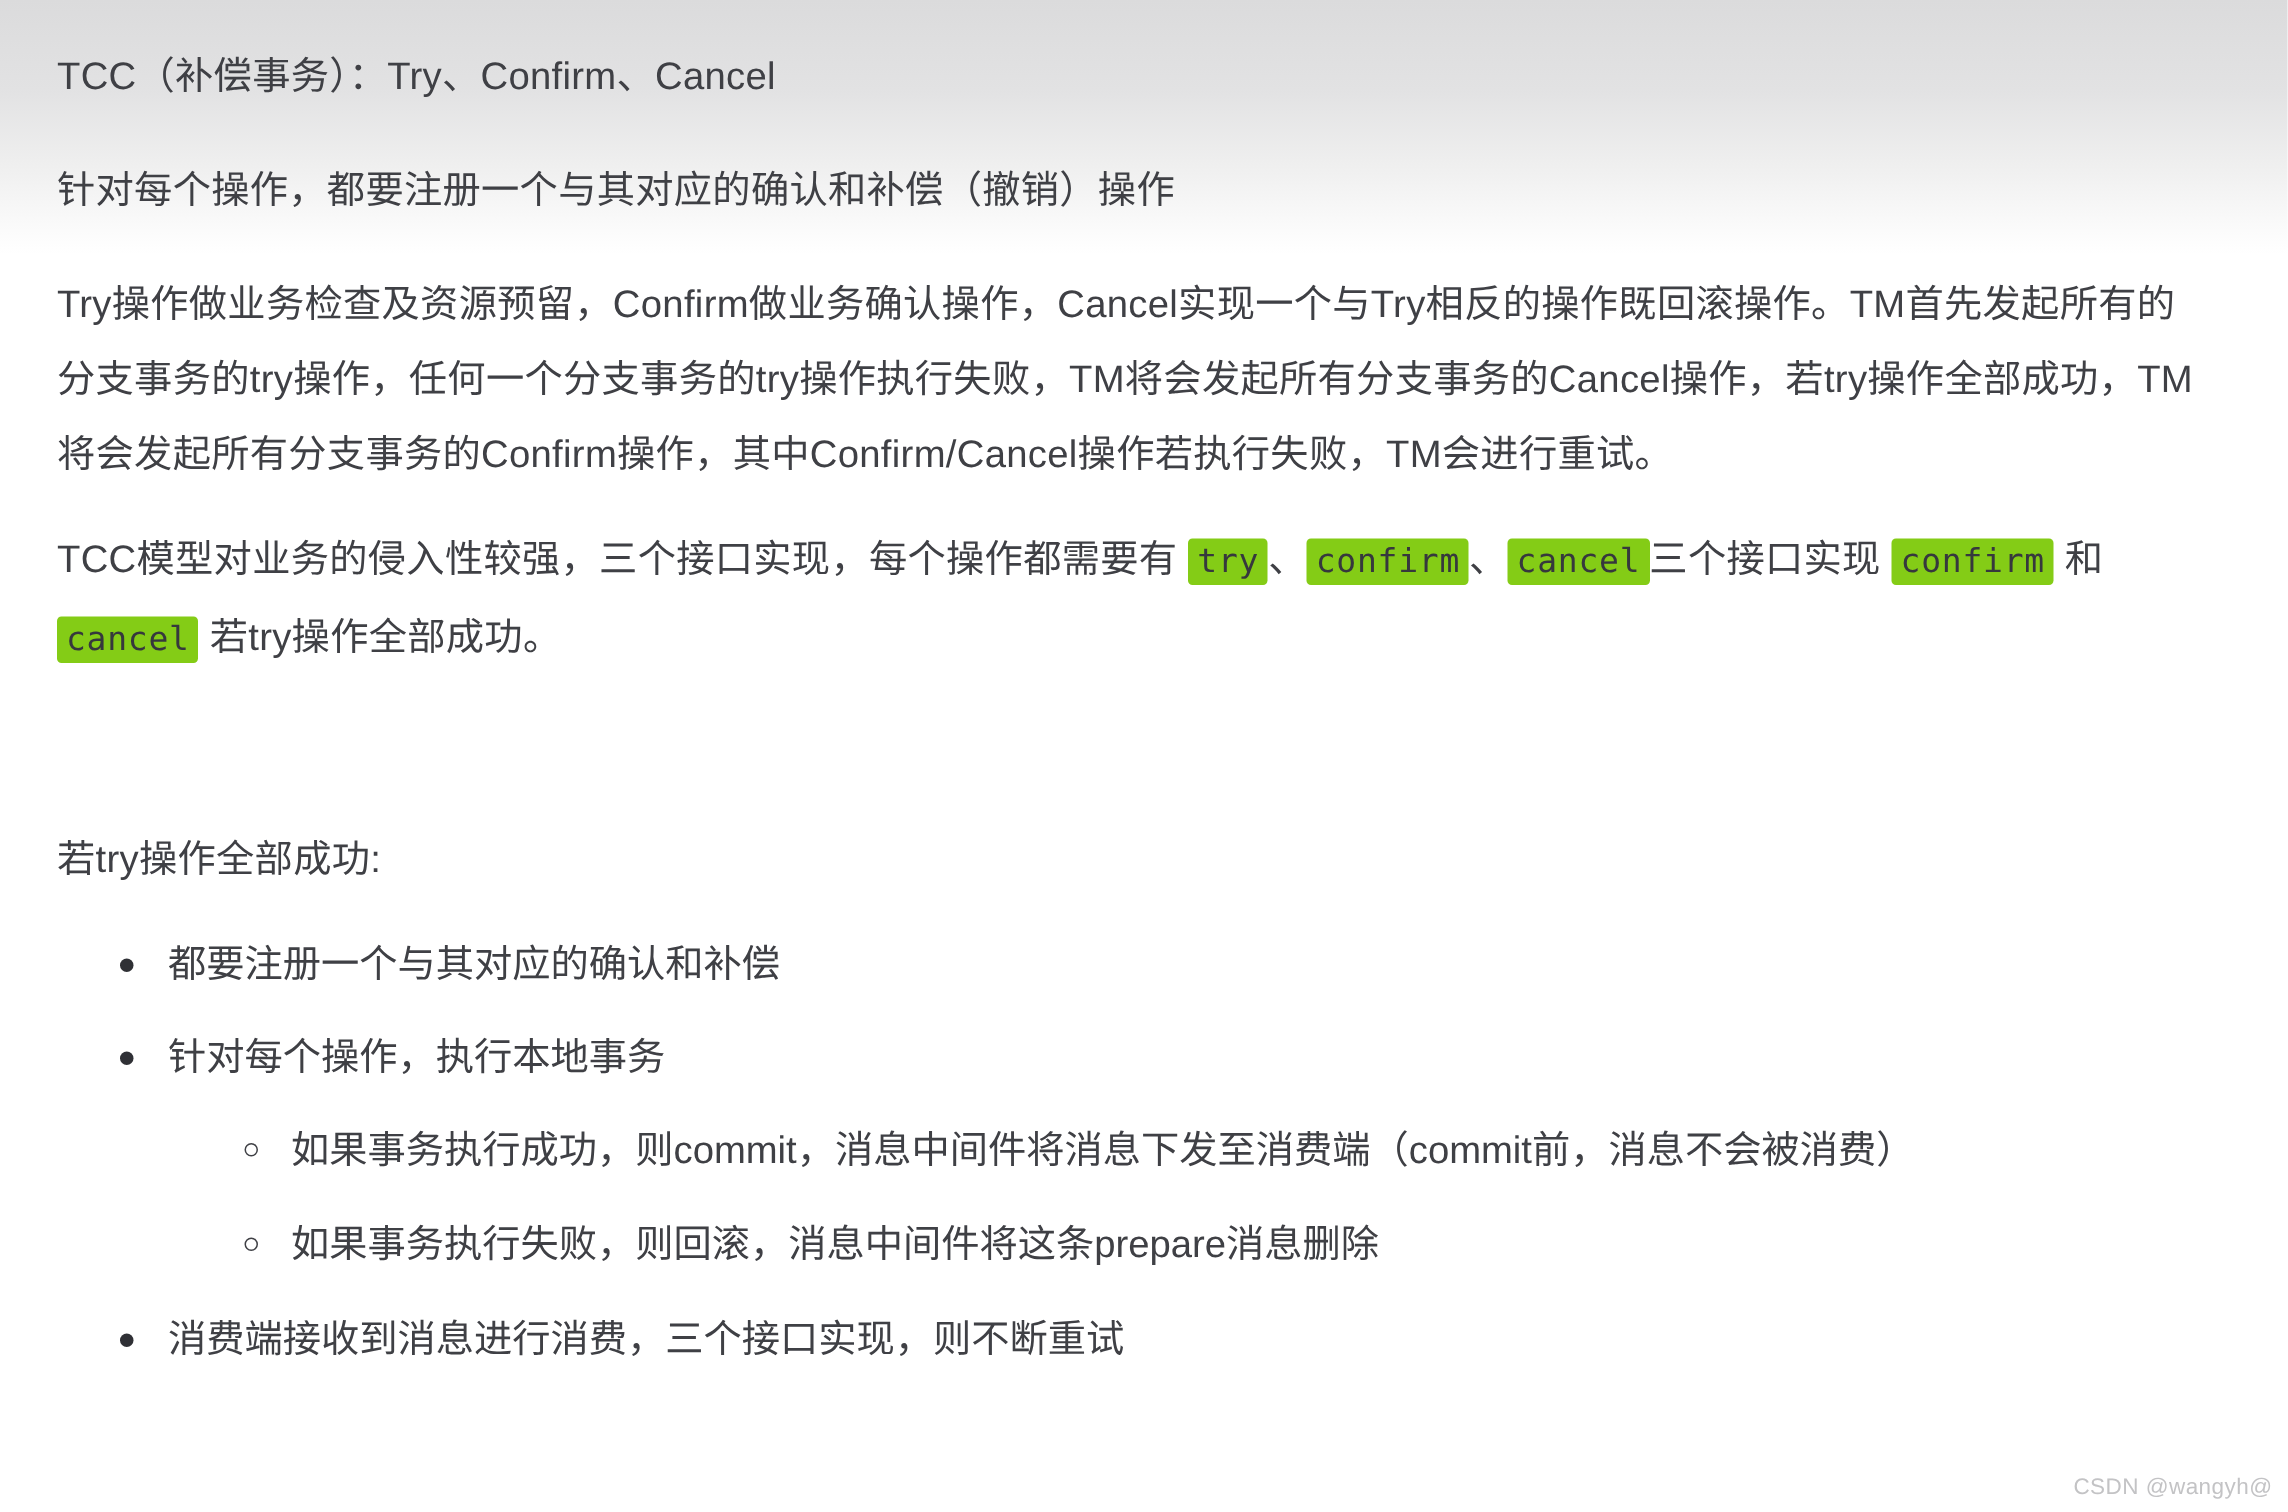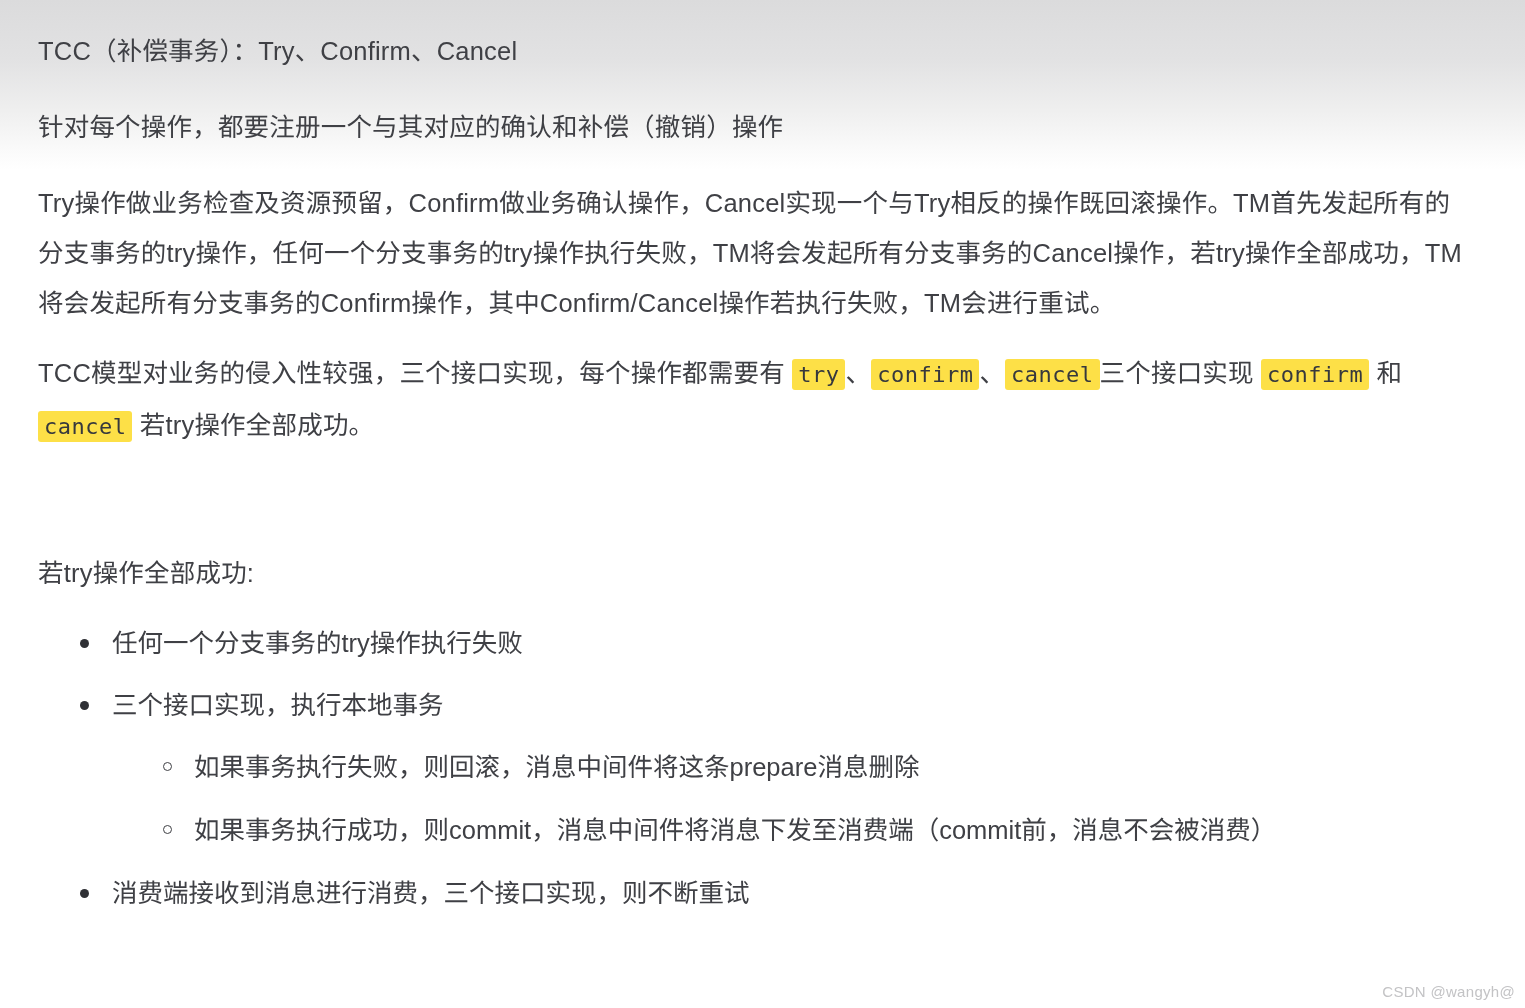--- a/index.html
+++ b/index.html
@@ -47,21 +47,21 @@
 
   .para-heading { padding-top: 8px; }
 
   .spacer-12 { height: 26px; }
   .spacer-20 { height: 20px; }
   .spacer-block { height: 96px; }
 
   code.inline-code {
     font-family: "DejaVu Sans Mono", "Liberation Mono", monospace;
     font-size: 22px;
-    background: #fde047;
+    background: #84cc16;
     border-radius: 3px;
     padding: 3px 6px;
     color: #36383d;
     letter-spacing: 0.5px;
   }
 
   ul.bullets {
     list-style: none;
     margin: 0;
     padding: 0 0 0 38px;
@@ -149,34 +149,34 @@
   <div class="spacer-block"></div>
 
   <p class="para">若try操作全部成功:</p>
 
   <div class="spacer-20"></div>
 
   <ul class="bullets">
 
     <li class="bullet-item">
       <span class="disc-marker"></span>
-      <span class="li-text">任何一个分支事务的try操作执行失败</span>
+      <span class="li-text">都要注册一个与其对应的确认和补偿</span>
     </li>
 
     <li class="bullet-item">
       <span class="disc-marker"></span>
-      <span class="li-text">三个接口实现，执行本地事务</span>
+      <span class="li-text">针对每个操作，执行本地事务</span>
       <ul class="sub-bullets">
         <li class="sub-bullet-item">
           <span class="circle-marker"></span>
-          <span class="li-text">如果事务执行失败，则回滚，消息中间件将这条prepare消息删除</span>
+          <span class="li-text">如果事务执行成功，则commit，消息中间件将消息下发至消费端（commit前，消息不会被消费）</span>
         </li>
         <li class="sub-bullet-item">
           <span class="circle-marker"></span>
-          <span class="li-text">如果事务执行成功，则commit，消息中间件将消息下发至消费端（commit前，消息不会被消费）</span>
+          <span class="li-text">如果事务执行失败，则回滚，消息中间件将这条prepare消息删除</span>
         </li>
       </ul>
     </li>
 
     <li class="bullet-item">
       <span class="disc-marker"></span>
       <span class="li-text">消费端接收到消息进行消费，三个接口实现，则不断重试</span>
     </li>
 
   </ul>

